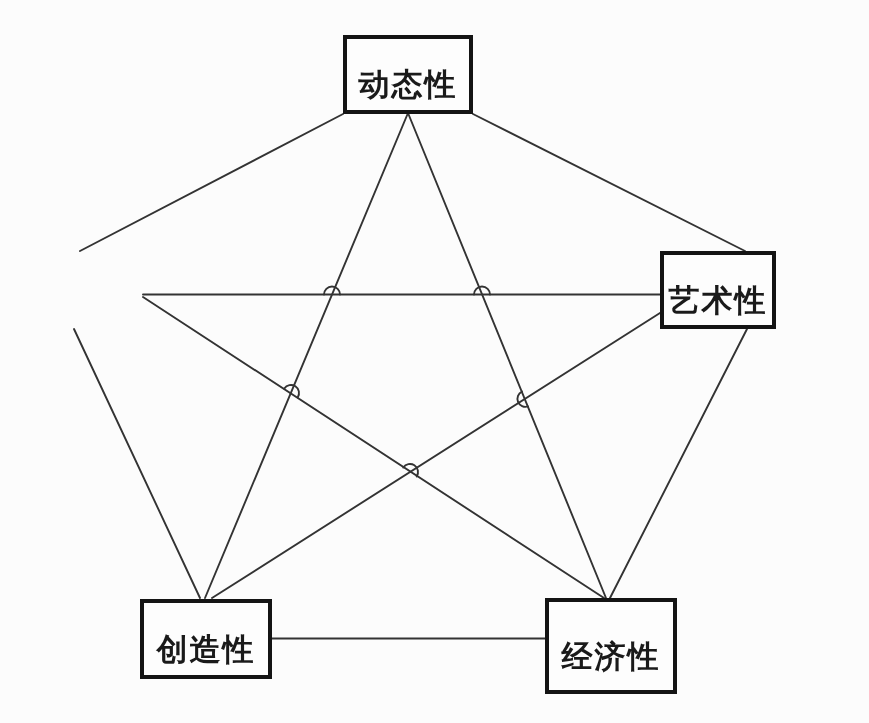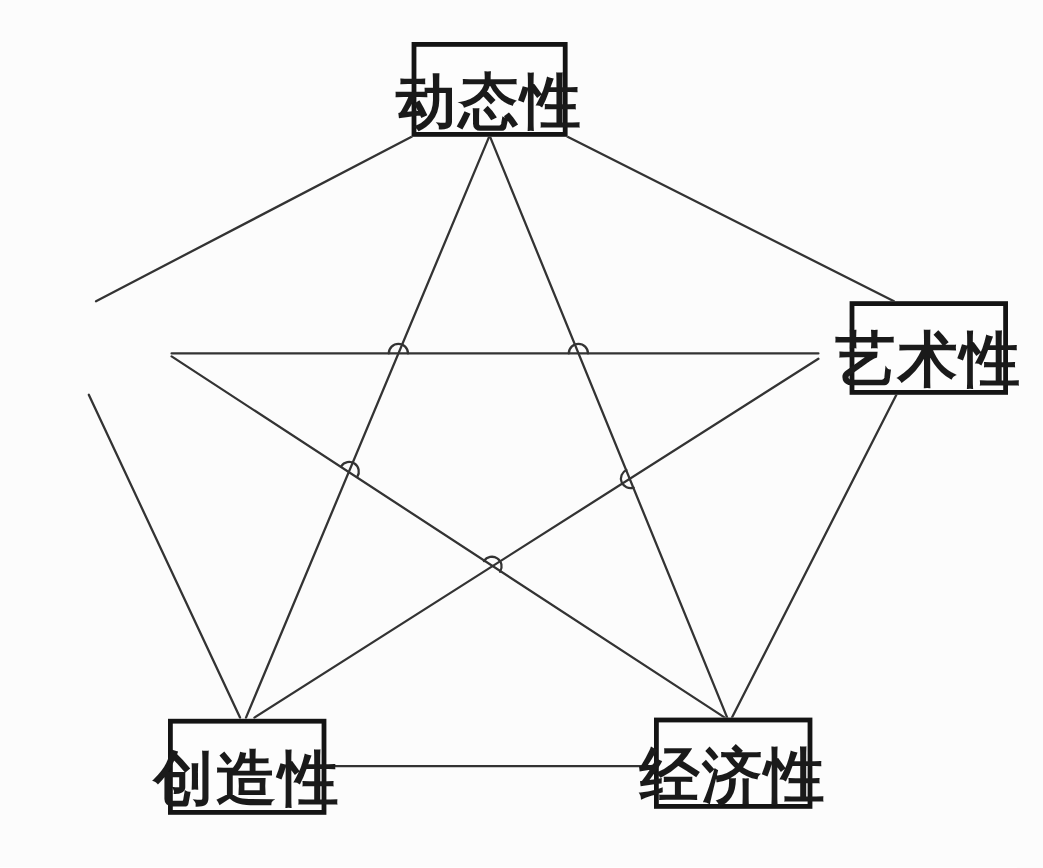--- a/index.html
+++ b/index.html
@@ -23,21 +23,21 @@
   .node {
     position: absolute;
     box-sizing: border-box;
     border: 4px solid #141414;
     background: #fdfdfd;
     display: flex;
     align-items: center;
     justify-content: center;
   }
   .node .label {
-    font-size: 50px;
+    font-size: 31px;
     font-weight: 700;
     color: #1a1a1a;
     letter-spacing: 2px;
     white-space: nowrap;
     line-height: 1;
     font-family: "DejaVu Serif", "Liberation Serif", serif;
     margin-top: 20px;
   }
 </style>
 </head>
@@ -66,25 +66,25 @@
       <path d="M522,391.6 A8,8 0 0 0 528,406.4"></path>
       <path d="M403.3,467.6 A8,8 0 0 1 416.7,476.4"></path>
     </g>
   </svg>
 
   <div class="node" style="left:343px; top:35px;  width:130px; height:79px;">
     <span class="label">动态性</span>
   </div>
 
 
-  <div class="node" style="left:708px; top:251px; width:132px; height:78px;">
+  <div class="node" style="left:660px; top:251px; width:116px; height:78px;">
     <span class="label">艺术性</span>
   </div>
 
   <div class="node" style="left:140px; top:599px; width:132px; height:80px;">
     <span class="label">创造性</span>
   </div>
 
-  <div class="node" style="left:545px; top:598px; width:132px; height:76px;">
+  <div class="node" style="left:545px; top:598px; width:132px; height:96px;">
     <span class="label">经济性</span>
   </div>
 
 </div>
 
 </body></html>

